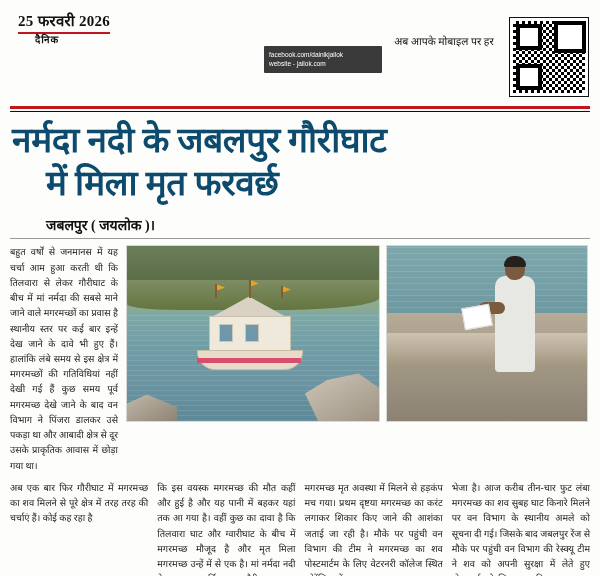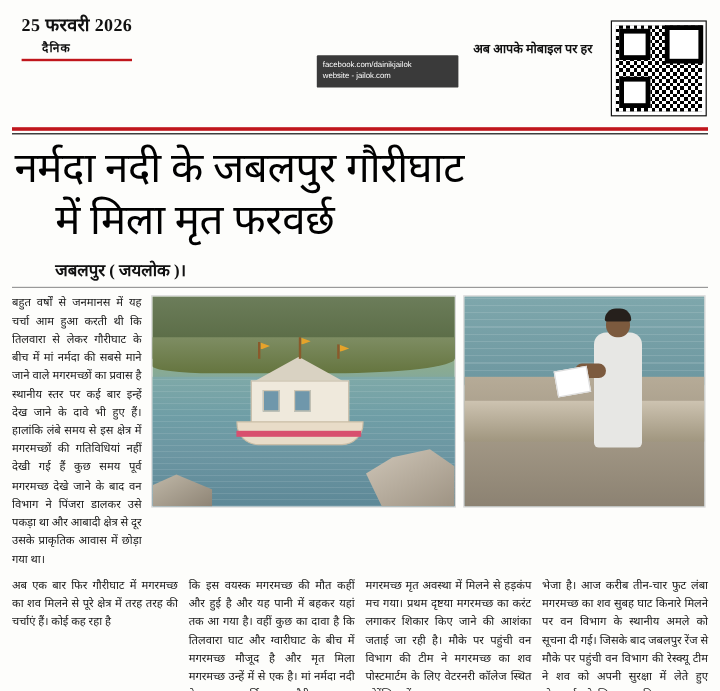--- a/index.html
+++ b/index.html
@@ -32,21 +32,21 @@
   }
   .date-line {
     font-family: "Liberation Serif", serif;
     font-weight: bold;
     font-size: 15px;
     color: #111;
     letter-spacing: 0.3px;
     margin: 2px 0 0 8px;
     display: inline-block;
     border-bottom: 2px solid #c0161c;
-    padding-bottom: 18px;
+    padding-bottom: 2px;
   }
   .logo-wrap {
     position: absolute;
     left: 29px;
     top: 32px;
     width: 200px;
   }
   .logo-small {
     font-family: "Liberation Serif", serif;
     font-size: 10px;
@@ -88,21 +88,21 @@
     box-sizing: border-box;
     border-radius: 1px;
   }
   .promo-box {
     position: absolute;
     left: 392px;
     top: 34px;
     width: 104px;
     color: #111;
     font-family: "Liberation Serif", serif;
-    font-weight: bold;
+    font-weight: normal;
     font-size: 10.5px;
     line-height: 1.5;
     text-align: center;
   }
   .qr {
     position: absolute;
     right: 12px;
     top: 18px;
     width: 72px;
     height: 72px;
@@ -131,24 +131,24 @@
   .rule-thin {
     height: 1px;
     background: #111;
     margin: 2px 10px 0 10px;
   }
 
   
   .headline {
     padding: 8px 12px 4px 12px;
     font-family: "Liberation Serif", serif;
-    font-weight: normal;
+    font-weight: bold;
     font-size: 35px;
     line-height: 1.22;
-    color: #000000;
+    color: #0c4a6e;
     letter-spacing: -0.3px;
   }
   .headline .l2 { display: block; padding-left: 34px; }
 
   .byline {
     font-family: "Liberation Serif", serif;
     font-size: 14px;
     font-weight: bold;
     color: #111;
     padding: 6px 0 4px 46px;

